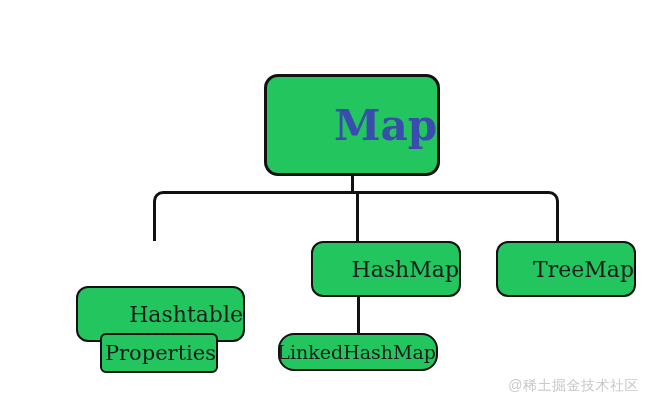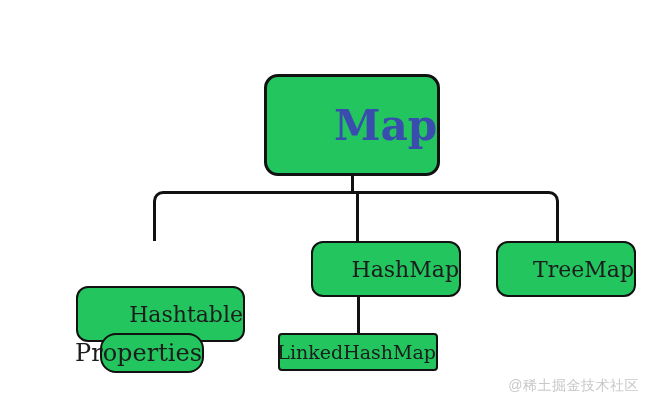--- a/index.html
+++ b/index.html
@@ -24,22 +24,22 @@
     white-space: nowrap;
   }
   .node-root {
     left: 264px; top: 74px; width: 176px; height: 102px;
     font-size: 42px; font-weight: bold; color: #3a4cae;
     border-radius: 14px; border-width: 3px;
   }
   .node-hashtable { left: 76px;  top: 241px; width: 169px; height: 56px; font-size: 22px; margin-top: 45px; }
   .node-hashmap   { left: 283px; top: 241px; width: 150px; height: 56px; font-size: 22px; margin-left: 28px; }
   .node-treemap   { left: 488px; top: 241px; width: 140px; height: 56px; font-size: 22px; margin-left: 8px; }
-  .node-properties    { left: 100px; top: 333px; width: 104px; height: 40px; font-size: 24px; border-radius: 16px; }
-  .node-linkedhashmap { left: 278px; top: 333px; width: 160px; height: 38px; font-size: 19px; border-radius: 4px; }
+  .node-properties    { left: 100px; top: 333px; width: 118px; height: 40px; font-size: 21px; border-radius: 6px; }
+  .node-linkedhashmap { left: 278px; top: 333px; width: 160px; height: 38px; font-size: 19px; border-radius: 16px; }
   .edge {
     position: absolute;
     background: #111111;
   }
   .edge-stub      { left: 351px; top: 175px; width: 3px; height: 19px; }
   .edge-middrop   { left: 356px; top: 193px; width: 3px; height: 48px; }
   .edge-ht-prop   { left: 153px; top: 296px; width: 3px; height: 38px; }
   .edge-hm-lhm    { left: 357px; top: 296px; width: 3px; height: 38px; }
   .edge-bracket {
     position: absolute;

